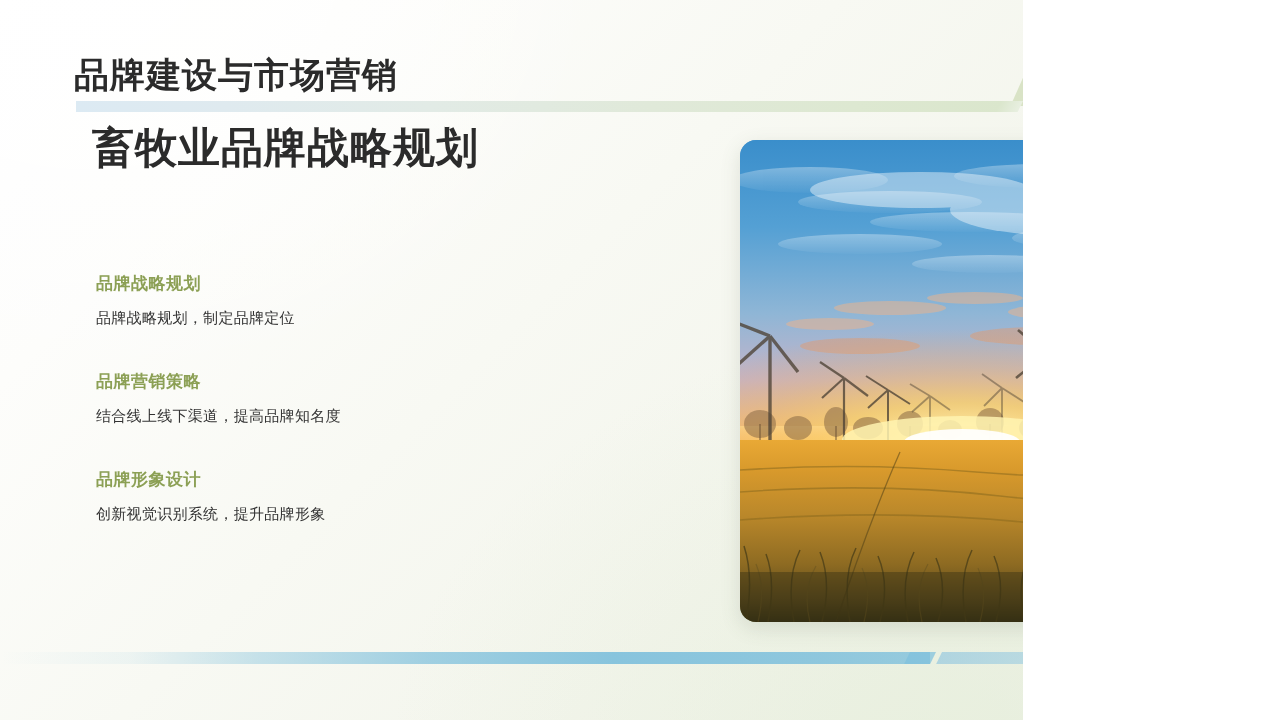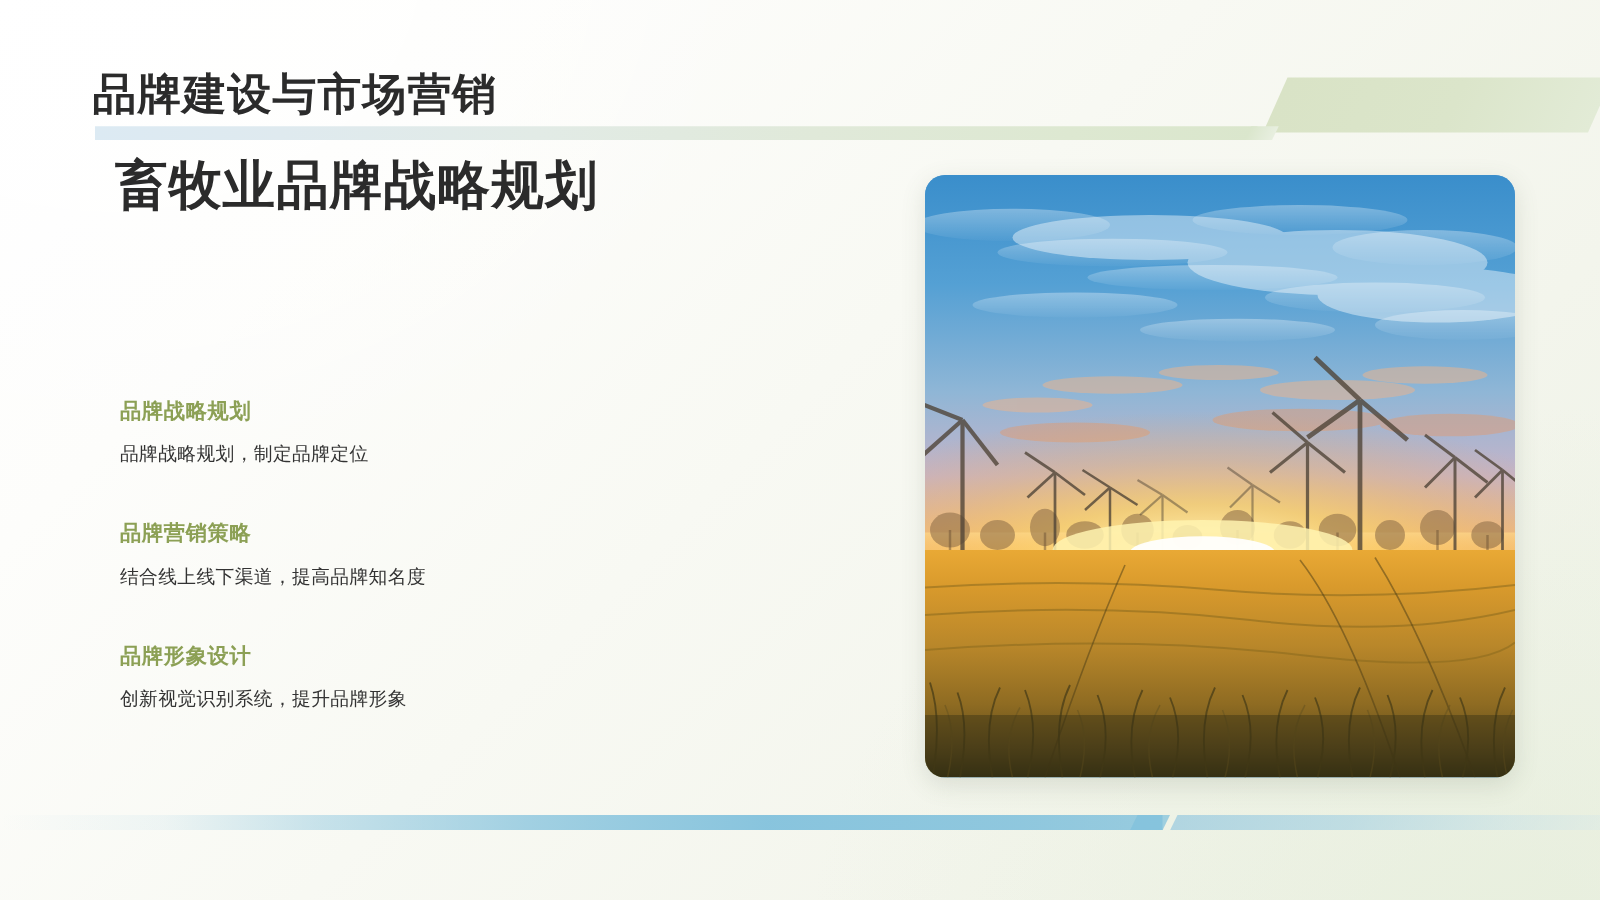--- a/index.html
+++ b/index.html
@@ -6,21 +6,21 @@
     margin: 0;
     padding: 0;
     background: #ffffff;
   }
   body {
     font-family: "Liberation Sans", "DejaVu Sans", sans-serif;
   }
 
   #slide {
     position: relative;
-    width: 1280px;
+    width: 1023px;
     height: 720px;
     overflow: hidden;
     background: #f7f8f2;
     text-decoration: underline;
   }
 
   
   .bg-base {
     position: absolute;
     inset: 0;
@@ -143,21 +143,20 @@
     letter-spacing: 1px;
     white-space: nowrap;
   }
 
   
   .points {
     position: absolute;
     left: 96px;
     top: 272px;
     width: 560px;
-    margin-top: 45px;
   }
   .point {
     margin-bottom: 42px;
   }
   .point:last-child { margin-bottom: 0; }
   .point-title {
     font-size: 17px;
     font-weight: bold;
     color: #8ca055;
     letter-spacing: 0.5px;

